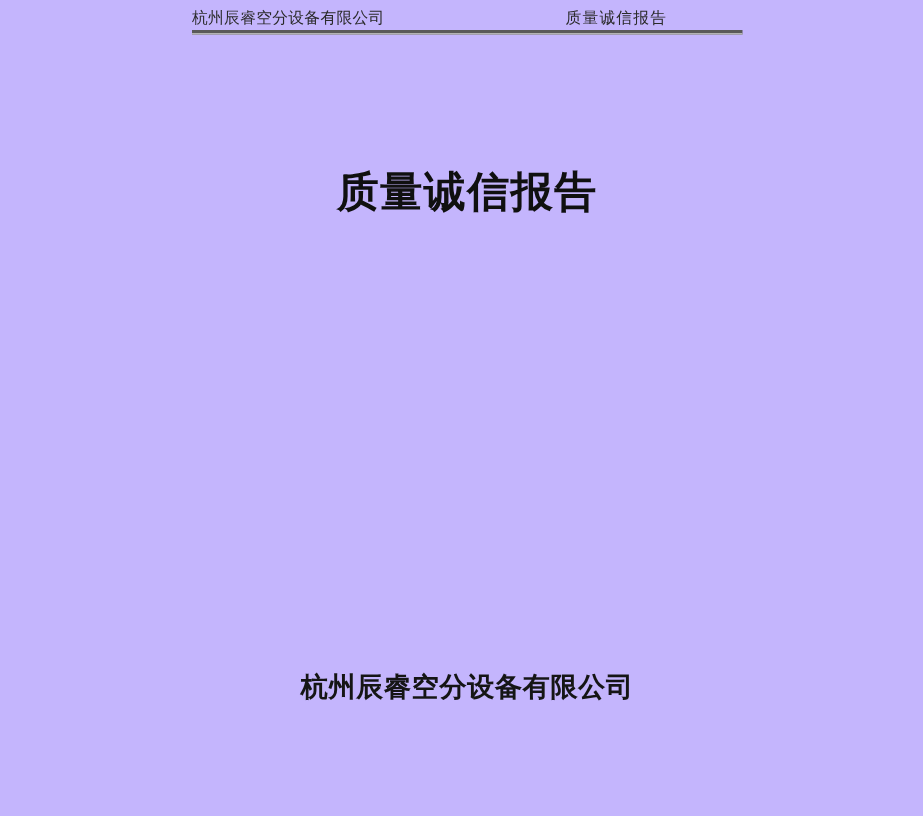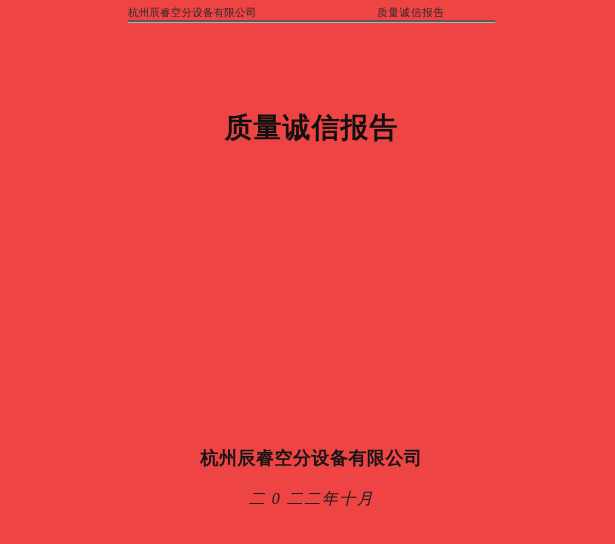--- a/index.html
+++ b/index.html
@@ -4,21 +4,21 @@
 <style>
   html, body {
     margin: 0;
     padding: 0;
     background: #ffffff;
   }
   .page {
     position: relative;
     width: 615px;
     height: 544px;
-    background: #ef4444;
+    background: #c4b5fd;
     overflow: hidden;
     font-family: "Liberation Serif", serif;
     color: #1c1c1c;
   }
   .header-left {
     position: absolute;
     left: 128px;
     top: 7px;
     font-size: 10.5px;
     line-height: 12px;
@@ -94,15 +94,14 @@
   <div class="header-left">杭州辰睿空分设备有限公司</div>
 
   <div class="header-right">质量诚信报告</div>
 
   <div class="header-rule"></div>
 
   <div class="report-title">质量诚信报告</div>
 
   <div class="company-name">杭州辰睿空分设备有限公司</div>
 
-  <div class="report-date">二 0 二二年十月</div>
 
 </div>
 
 </body></html>

